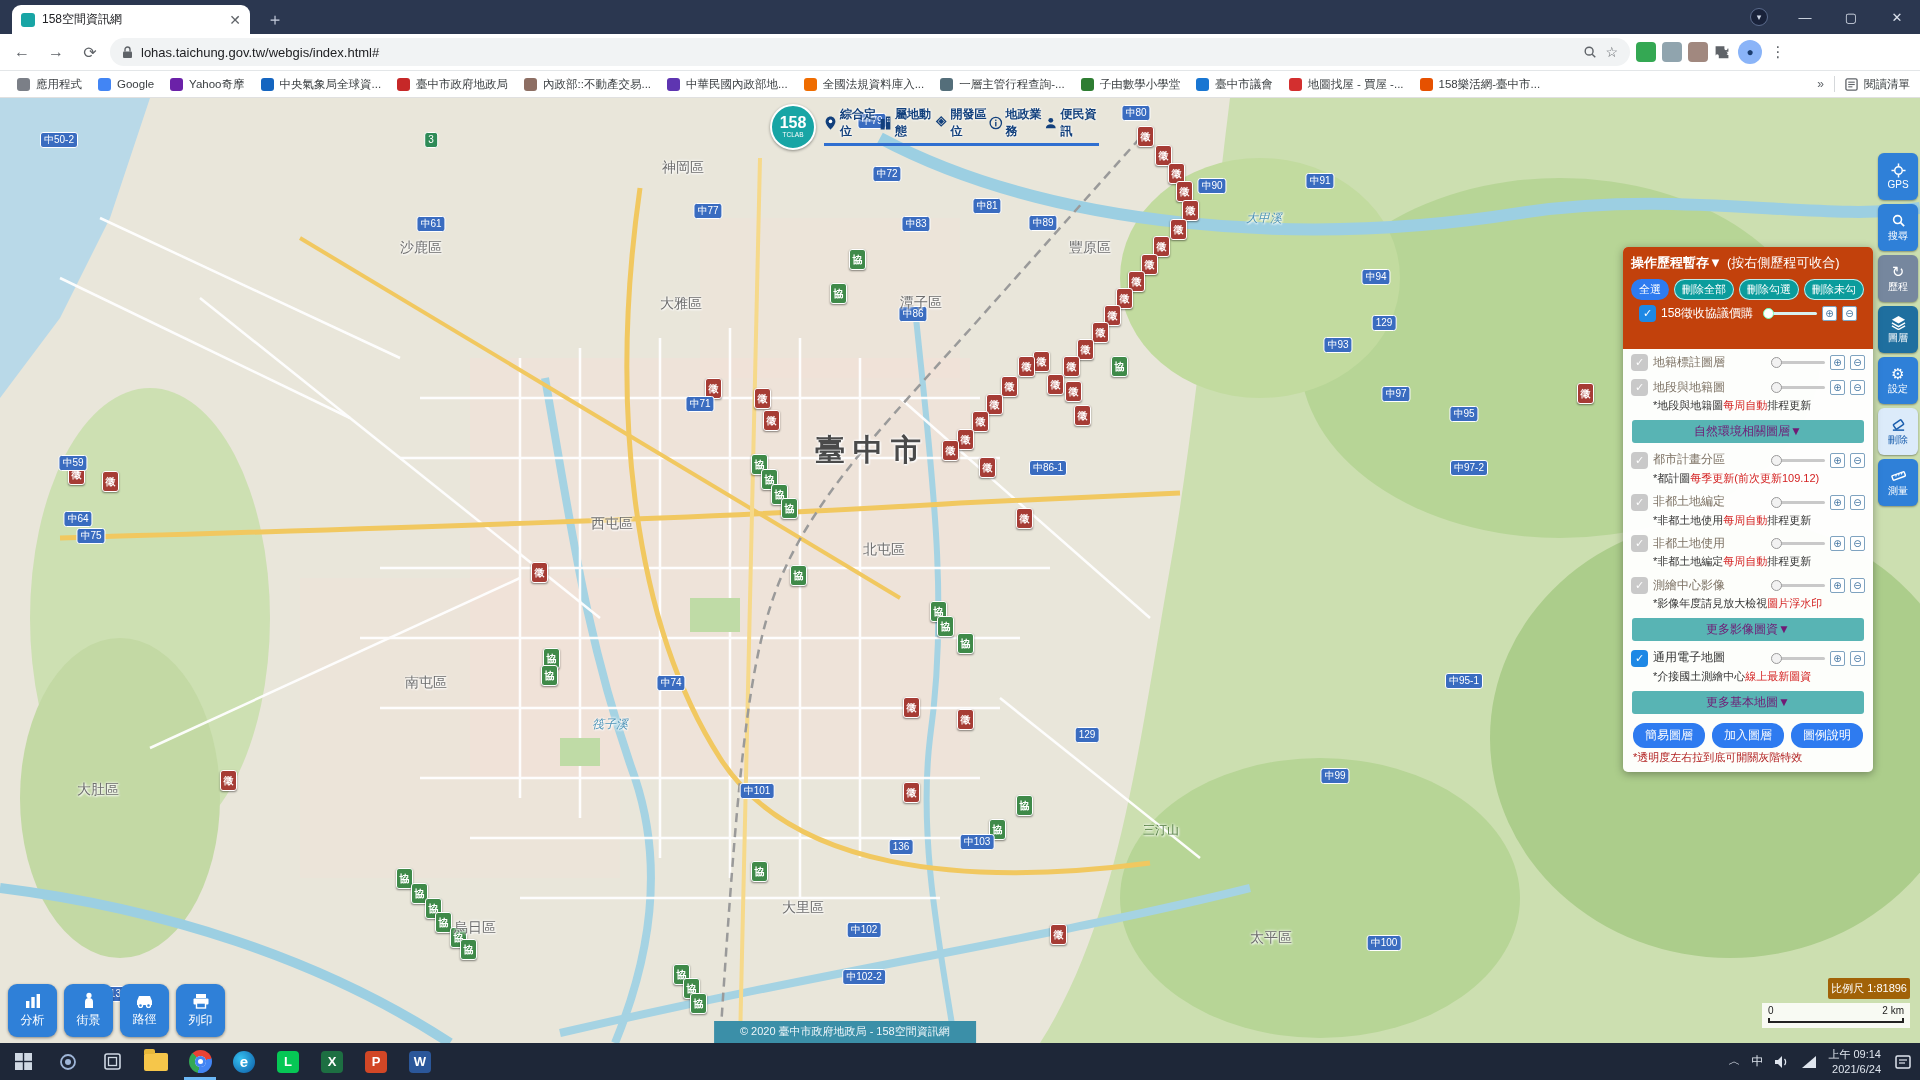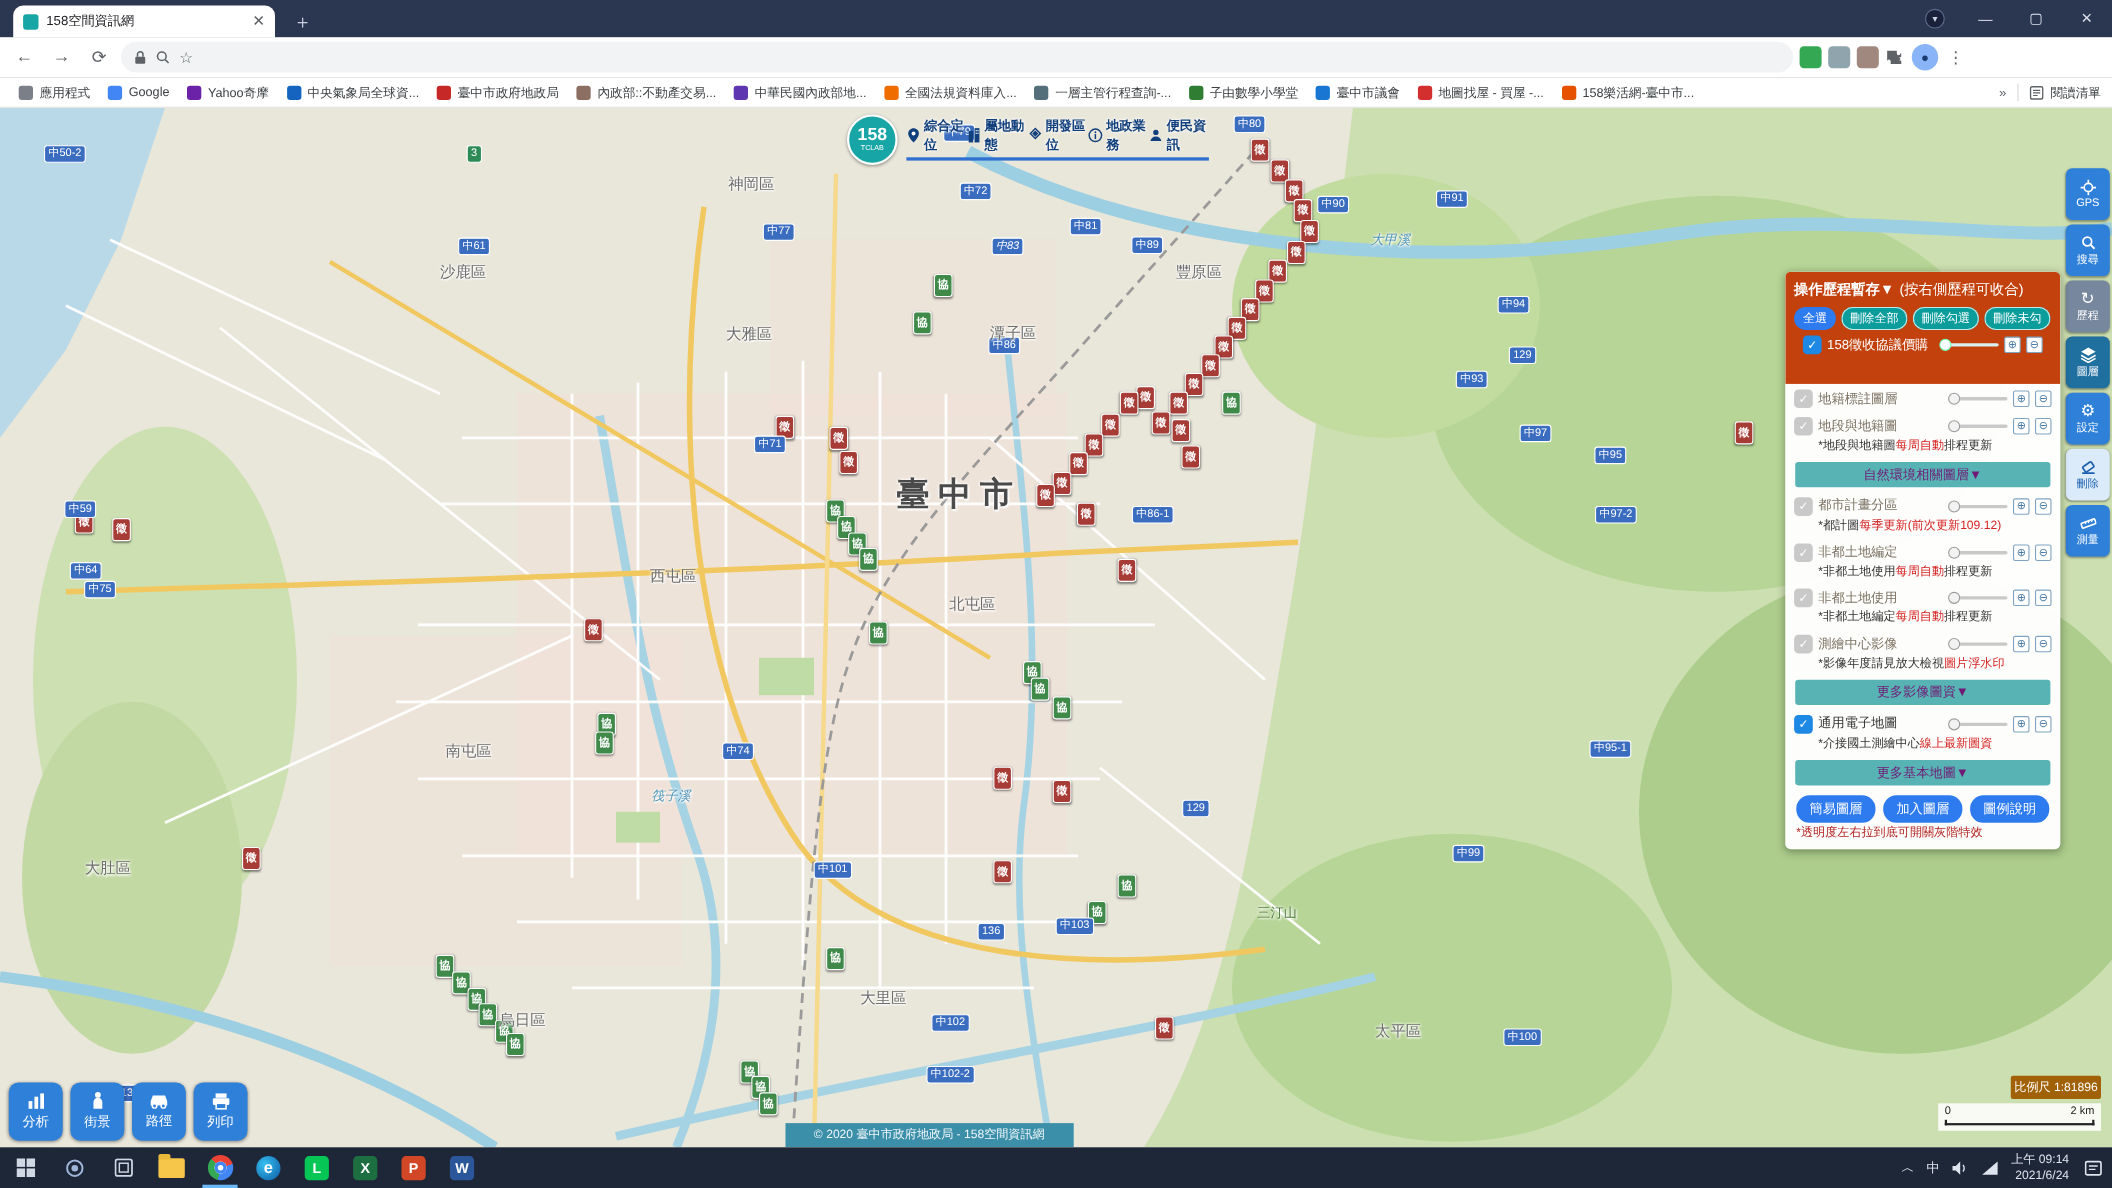--- a/index.html
+++ b/index.html
@@ -149,20 +149,21 @@
 
 <div class="navbar">
   <span class="nav-ic">←</span>
   <span class="nav-ic">→</span>
   <span class="nav-ic">⟳</span>
   <div class="addr">
     <svg width="11" height="13" viewBox="0 0 11 13">
         <rect x="1" y="5.5" width="9" height="6.5" rx="1" fill="#5f6368"></rect>
         <path d="M3 5.5 V3.5 a2.5 2.5 0 0 1 5 0 V5.5" stroke="#5f6368" stroke-width="1.4" fill="none"></path>
       </svg>
+    <span class="addr-url">lohas.taichung.gov.tw/webgis/index.html#</span>
     <svg width="14" height="14" viewBox="0 0 16 16">
         <circle cx="7" cy="7" r="4.5" stroke="#5f6368" fill="none" stroke-width="1.6"></circle>
         <line x1="10.5" y1="10.5" x2="14" y2="14" stroke="#5f6368" stroke-width="1.6"></line>
       </svg>
     <span style="color:#5f6368;font-size:14px;">☆</span>
   </div>
   <span class="ext-ic" style="background:#34a853;"></span>
   <span class="ext-ic" style="background:#90a4ae;"></span>
   <span class="ext-ic" style="background:#a1887f;"></span>
   <svg width="18" height="18" viewBox="0 0 18 18">
@@ -352,21 +353,21 @@
       <div class="mk mkg" style="left: 468px; top: 852px;">協</div>
       <div class="mk mkg" style="left: 681px; top: 877px;">協</div>
       <div class="mk mkg" style="left: 691px; top: 891px;">協</div>
       <div class="mk mkg" style="left: 698px; top: 906px;">協</div>
       <div class="mk mkg" style="left: 1119px; top: 269px;">協</div>
       <div class="shield" style="left: 59px; top: 42px;">中50-2</div>
       <div class="shield" style="left: 872px; top: 23px;">中79</div>
       <div class="shield" style="left: 1136px; top: 15px;">中80</div>
       <div class="shield" style="left: 887px; top: 76px;">中72</div>
       <div class="shield" style="left: 708px; top: 113px;">中77</div>
-      <div class="shield" style="left: 916px; top: 126px; font-style: italic;">中83</div>
+      <div class="shield" style="left: 916px; top: 126px;">中83</div>
       <div class="shield" style="left: 987px; top: 108px;">中81</div>
       <div class="shield" style="left: 1043px; top: 125px;">中89</div>
       <div class="shield" style="left: 1212px; top: 88px;">中90</div>
       <div class="shield" style="left: 1320px; top: 83px;">中91</div>
       <div class="shield" style="left: 1376px; top: 179px;">中94</div>
       <div class="shield" style="left: 1384px; top: 225px;">129</div>
       <div class="shield" style="left: 1338px; top: 247px;">中93</div>
       <div class="shield" style="left: 1396px; top: 296px;">中97</div>
       <div class="shield" style="left: 1464px; top: 316px;">中95</div>
       <div class="shield" style="left: 1469px; top: 370px;">中97-2</div>

